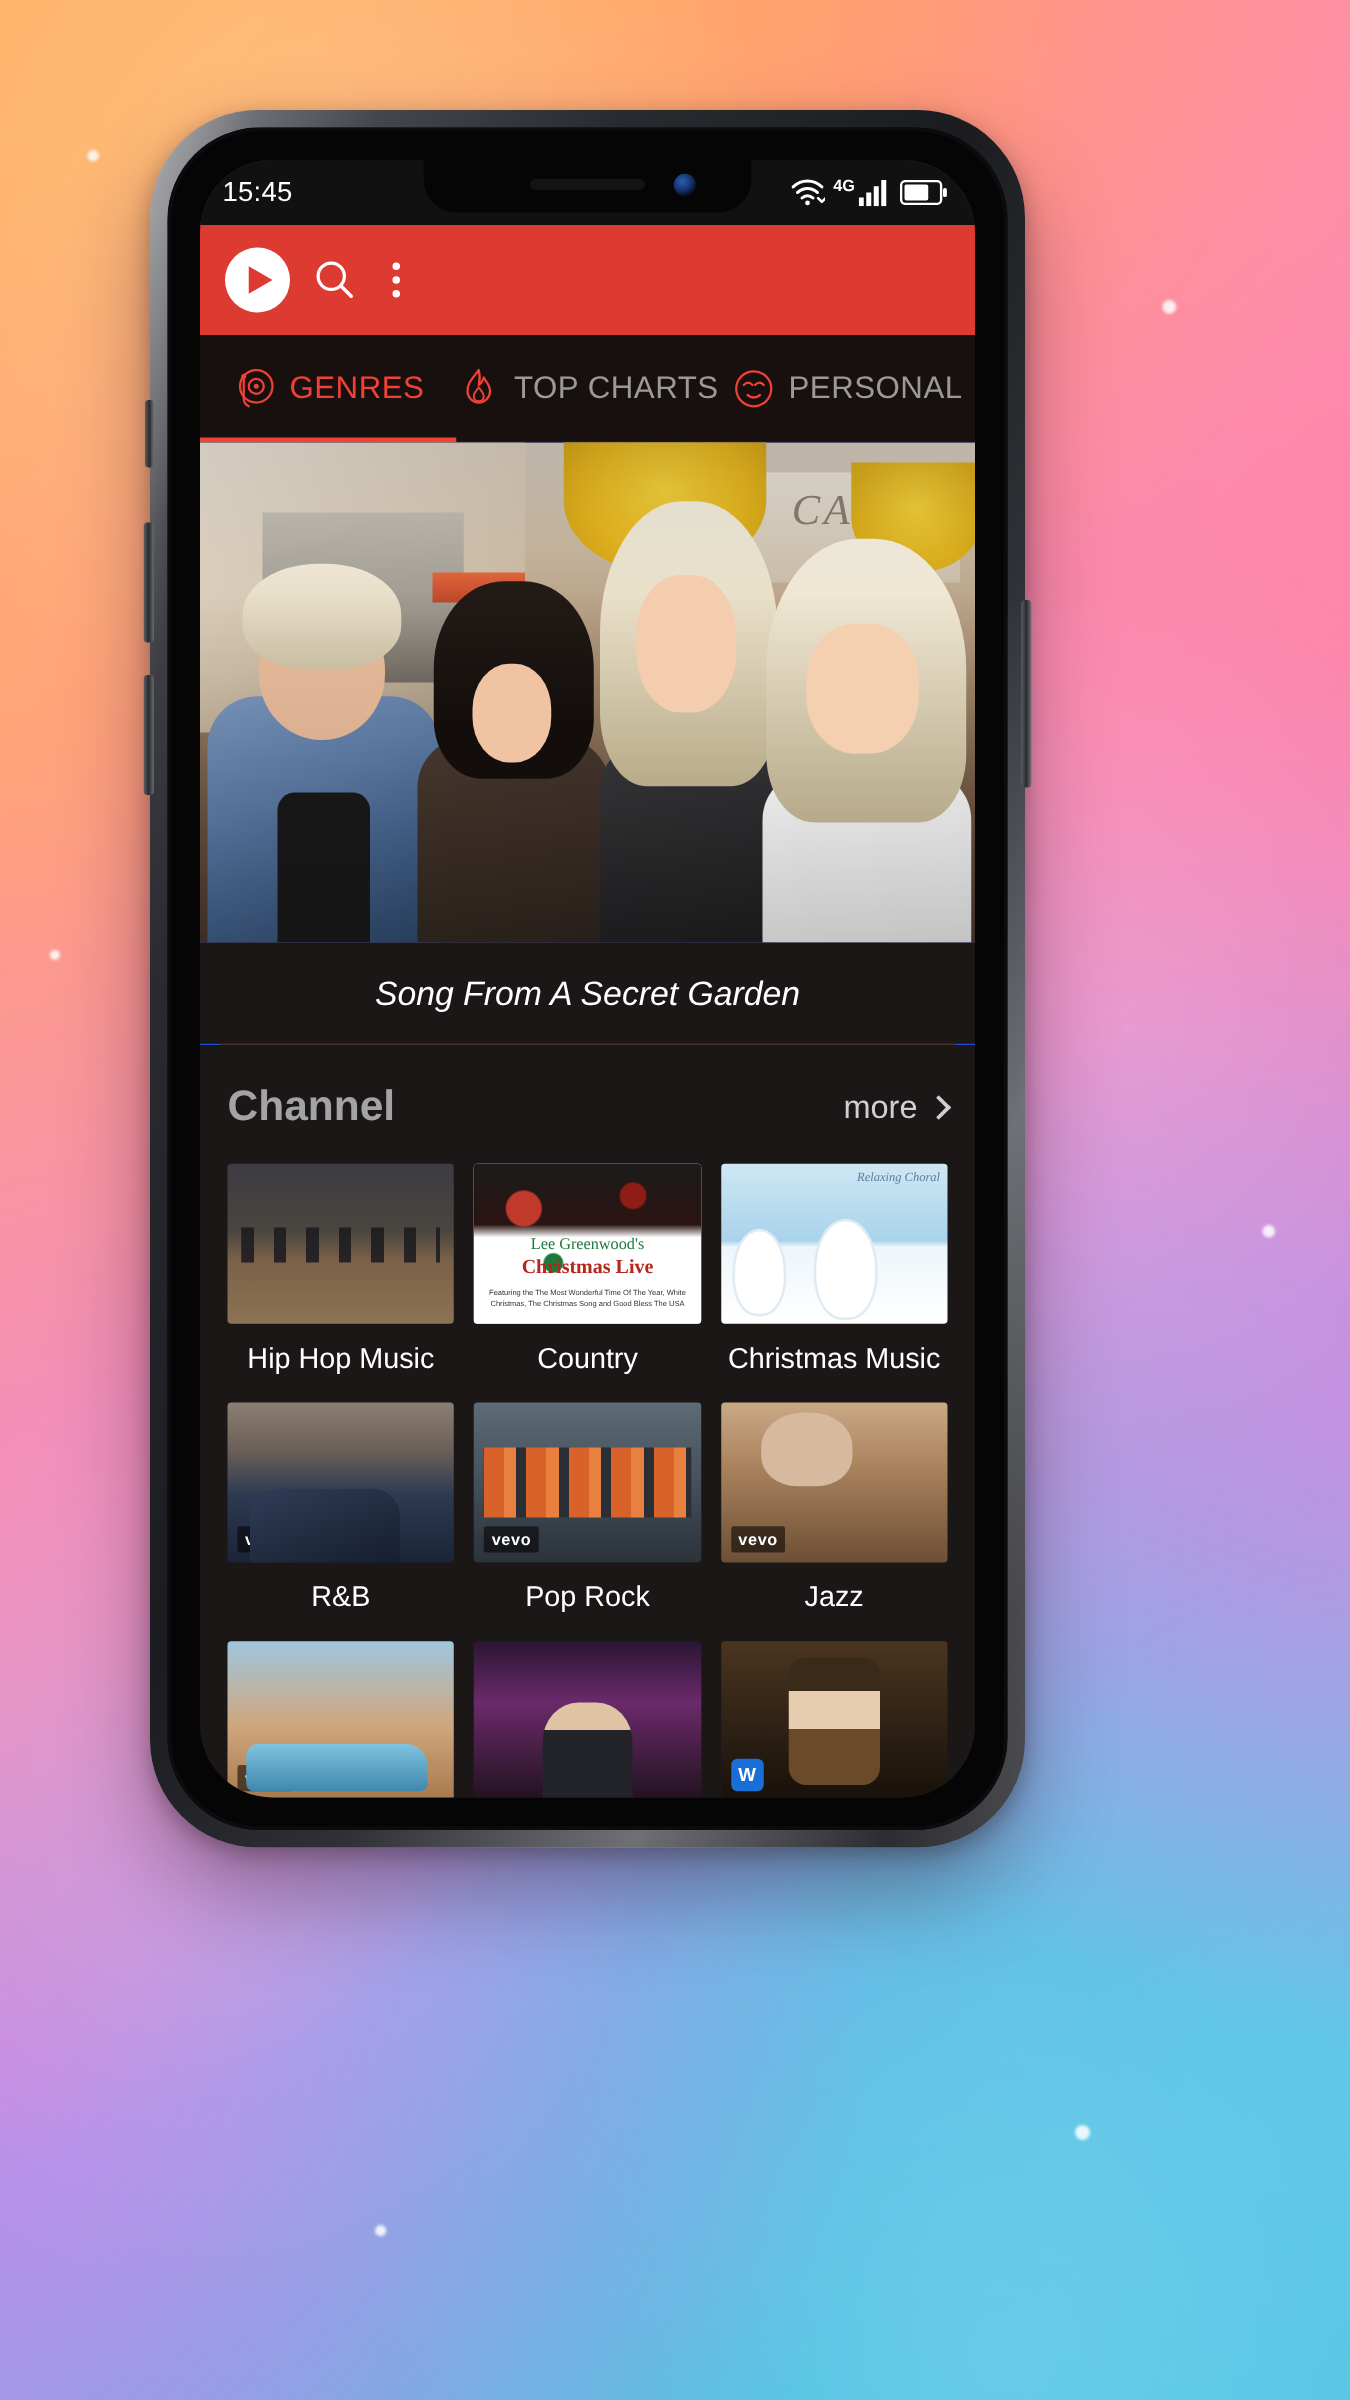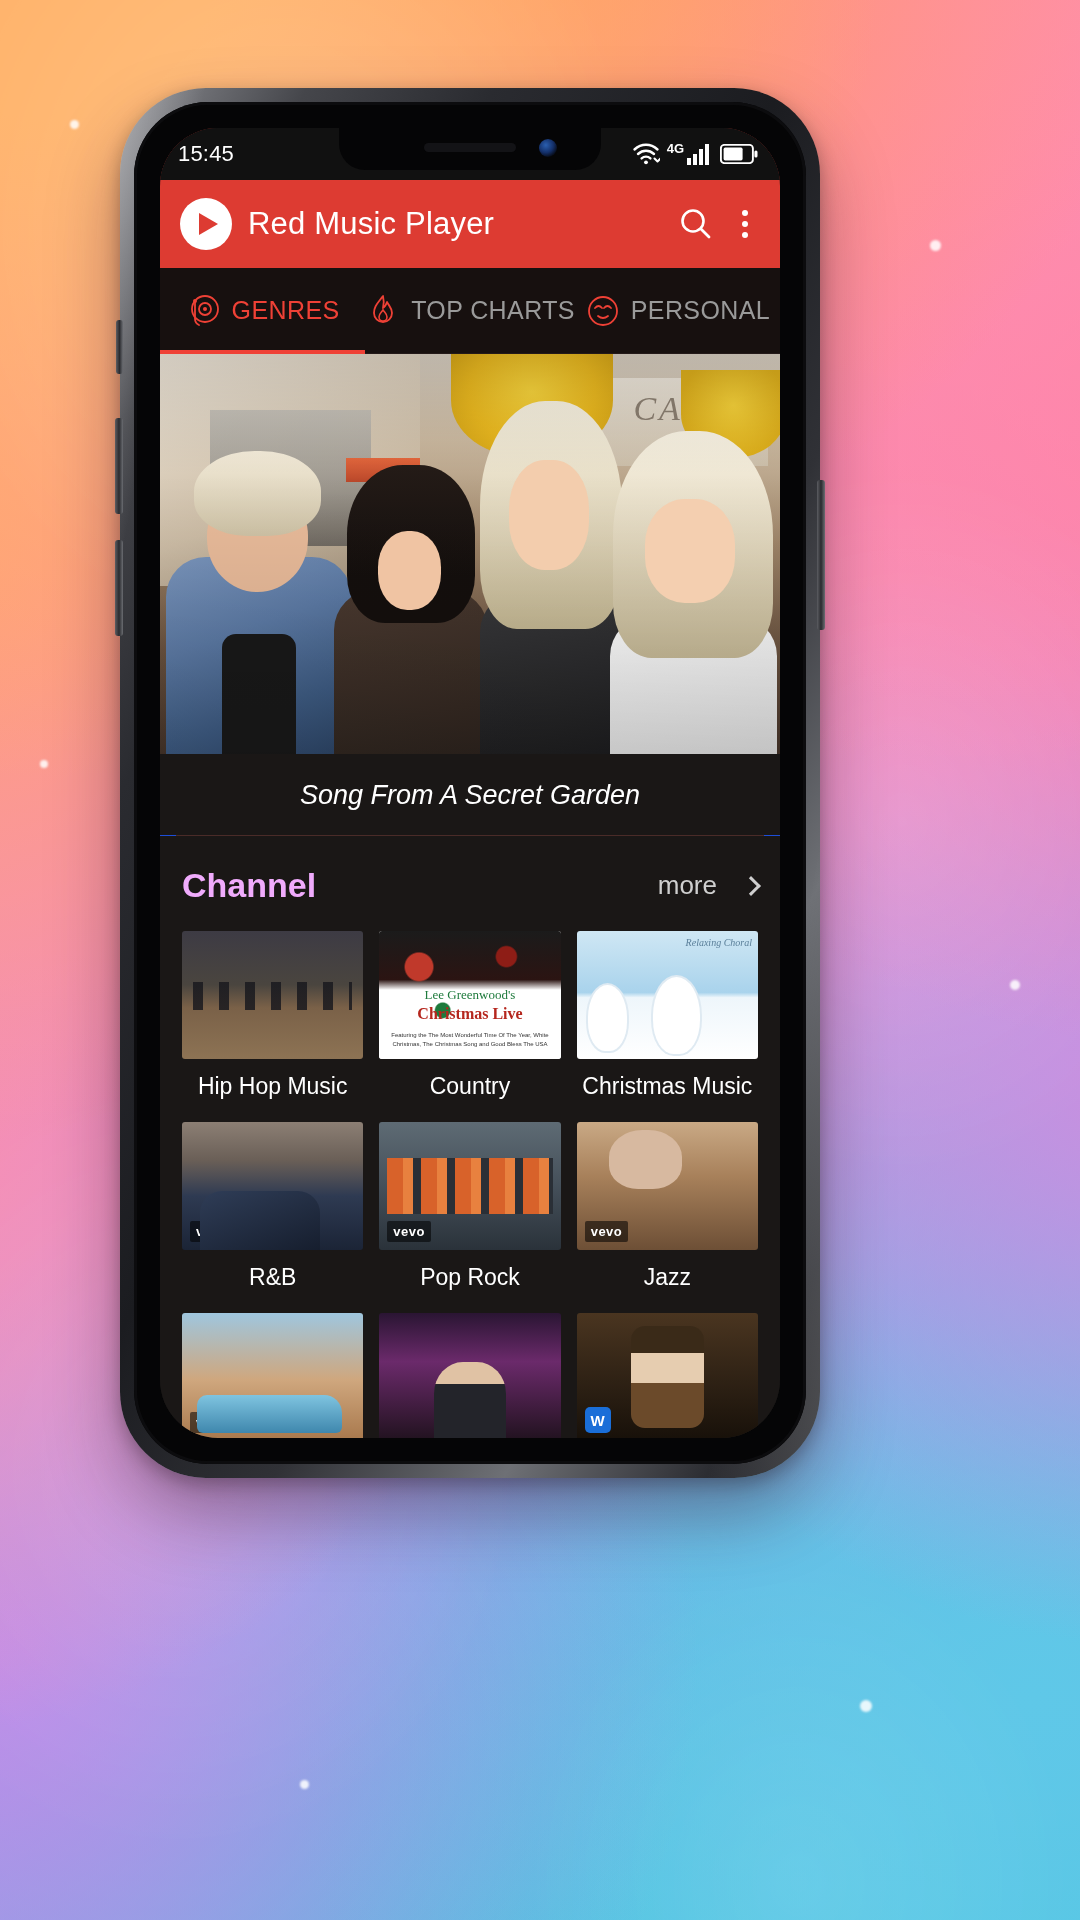--- a/index.html
+++ b/index.html
@@ -210,22 +210,22 @@
 
   #featured-title {
     text-align:center; color:#fff; font-size:27px; padding:26px 10px 24px;
     background:#1a1716;
   }
   .divider { height:1px; background:#4a2b28; margin:0 16px; }
 
   
   #channel-section { background:#1a1716; padding:30px 22px 0; }
   #channel-head { display:flex; align-items:center; justify-content:space-between; padding-bottom:26px; }
-  #channel-title { color:#f0abfc; font-size:34px; font-weight:700; }
-  #more-link { display:flex; align-items:center; gap:27px; color:#cfcfcf; font-size:26px; cursor:pointer; }
+  #channel-title { color:#a3a3a3; font-size:34px; font-weight:700; }
+  #more-link { display:flex; align-items:center; gap:10px; color:#cfcfcf; font-size:26px; cursor:pointer; }
   .chev { width:14px; height:14px; border-right:3px solid #cfcfcf; border-top:3px solid #cfcfcf;
           transform:rotate(45deg); }
 
   #channel-grid { display:grid; grid-template-columns:repeat(3,1fr); gap:22px 16px; }
   .ch-cell { cursor:pointer; }
   .ch-thumb { width:100%; height:128px; border-radius:3px; overflow:hidden; position:relative;
               background:#2a2522; }
   .ch-name { text-align:center; color:#fff; font-size:23px; padding-top:14px; }
   .vevo { position:absolute; left:8px; bottom:8px; background:rgba(0,0,0,.55);
           color:#fff; font-size:13px; font-weight:700; letter-spacing:.5px;
@@ -339,21 +339,20 @@
           <div class="speaker"></div>
           <div class="cam"></div>
         </div>
       </div>
 
       <div id="appbar">
         <div id="appbar-red-overlay"></div>
         <div class="logo-circle">
           <div class="logo-tri"></div>
         </div>
-        <div id="app-title">Red Music Player</div>
         <div class="appbar-btn">
           <svg width="40" height="40" viewBox="0 0 40 40">
             <circle cx="17" cy="17" r="10.5" fill="none" stroke="#fff" stroke-width="2.6"></circle>
             <line x1="25" y1="25" x2="33" y2="33" stroke="#fff" stroke-width="2.8" stroke-linecap="round"></line>
           </svg>
         </div>
         <div class="appbar-btn kebab">
           <i></i>
           <i></i>
           <i></i>

